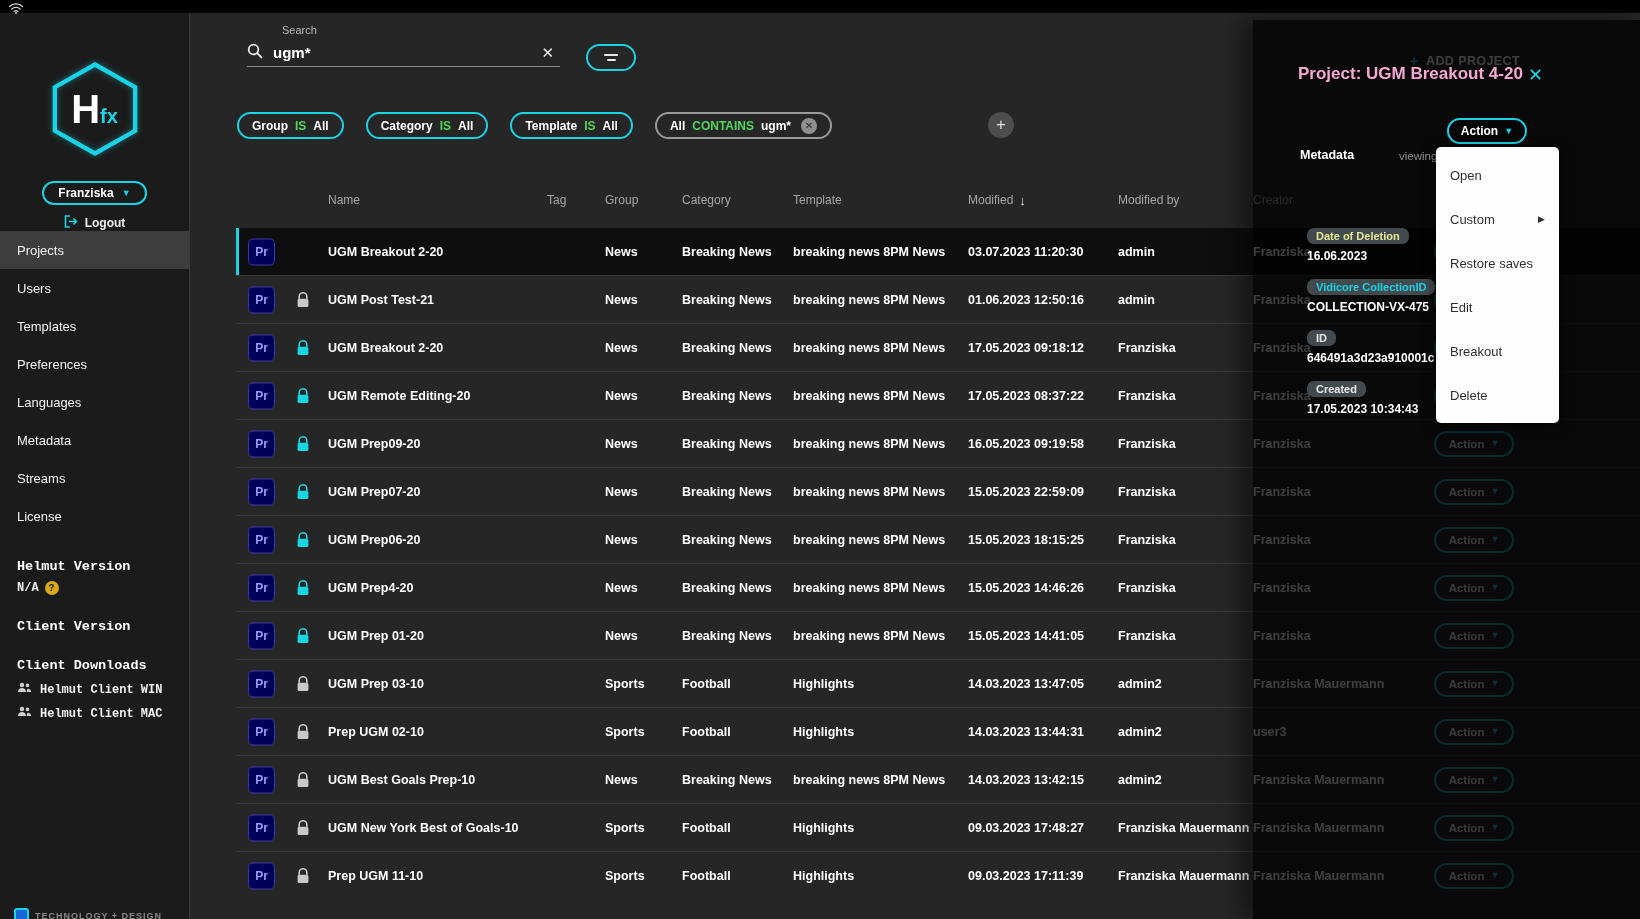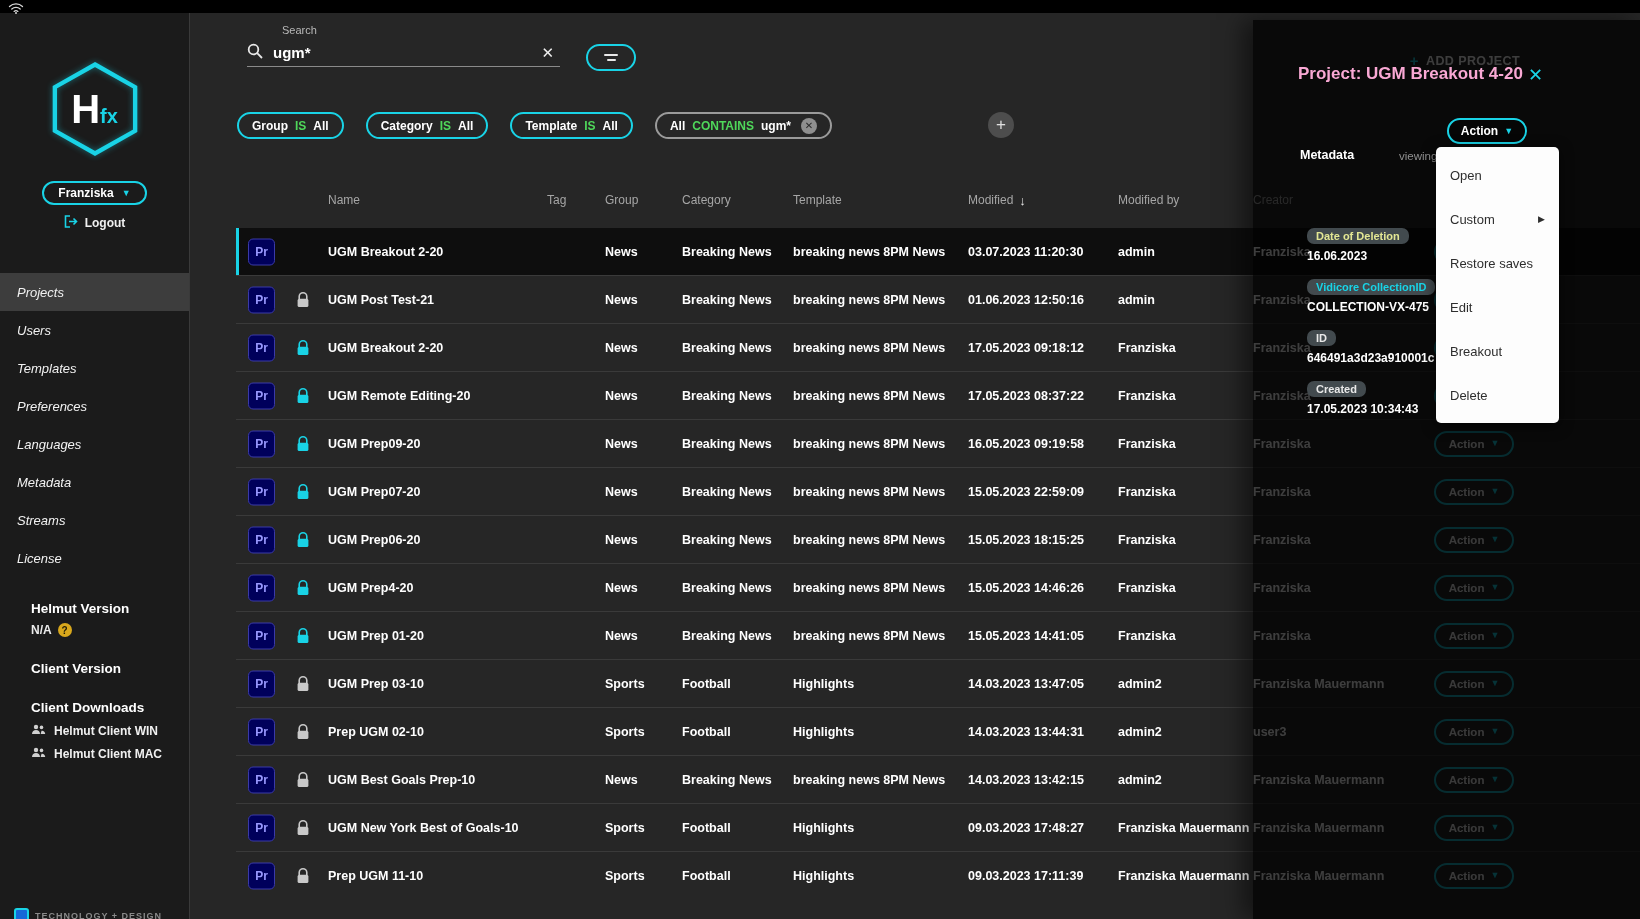--- a/index.html
+++ b/index.html
@@ -13,24 +13,24 @@
   
   .sidebar{position:absolute;left:0;top:13px;bottom:0;width:190px;background:#1b1b1b;border-right:1px solid #3a3a3a;z-index:3;}
   .logo-wrap{margin:48px auto 0;width:92px;height:96px;position:relative;display:flex;align-items:center;justify-content:center;}
   .logo-hex{position:absolute;inset:0;filter:drop-shadow(0 0 3px rgba(25,211,230,.45));}
   .logo-text{position:relative;font-weight:700;display:flex;align-items:baseline;}
   .logo-text .h{font-size:40px;color:#fff;line-height:1;}
   .logo-text .fx{font-size:20px;color:#19d3e6;line-height:1;}
   .user-pill{margin:24px auto 0;width:max-content;display:flex;align-items:center;gap:8px;border:2px solid #19d3e6;border-radius:13px;padding:3px 14px;font-size:12px;font-weight:700;color:#fff;}
   .chev{color:#19d3e6;font-size:9px;line-height:1;}
   .logout{margin:10px auto 0;width:max-content;display:flex;align-items:center;gap:7px;font-size:12px;font-weight:600;color:#f0f0f0;}
-  .nav{margin-top:42px;font-style:italic;}
+  .nav{}
   .nav-item{height:38px;display:flex;align-items:center;padding-left:17px;font-size:13px;color:#f2f2f2;}
   .nav-item.active{background:#3d3d3d;}
-  .side-info{padding-left:31px;}
+  .side-info{padding-left:17px;font-family:Liberation Mono, monospace;}
   .info-heading{font-size:13.5px;font-weight:700;margin-top:24px;color:#fff;}
   .version-row{display:flex;align-items:center;gap:6px;margin-top:7px;font-size:12px;font-weight:600;}
   .qmark{width:14px;height:14px;border-radius:50%;background:#d9a81c;color:#201c08;font-size:10px;font-weight:700;display:flex;align-items:center;justify-content:center;}
   .client-link{display:flex;align-items:center;gap:8px;margin-top:9px;font-size:12px;font-weight:600;color:#f0f0f0;}
   .footer-brand{position:absolute;left:14px;bottom:-4px;display:flex;align-items:center;gap:6px;}
   .footer-brand .sq{width:15px;height:15px;border-radius:3px;background:#1668d8;border:2px solid #19d3e6;}
   .footer-brand .txt{font-size:9px;letter-spacing:1px;color:#8a8a8a;font-weight:700;white-space:nowrap;}
 
   
   .main{position:absolute;left:190px;top:13px;right:0;bottom:0;background:#262626;z-index:1;}

